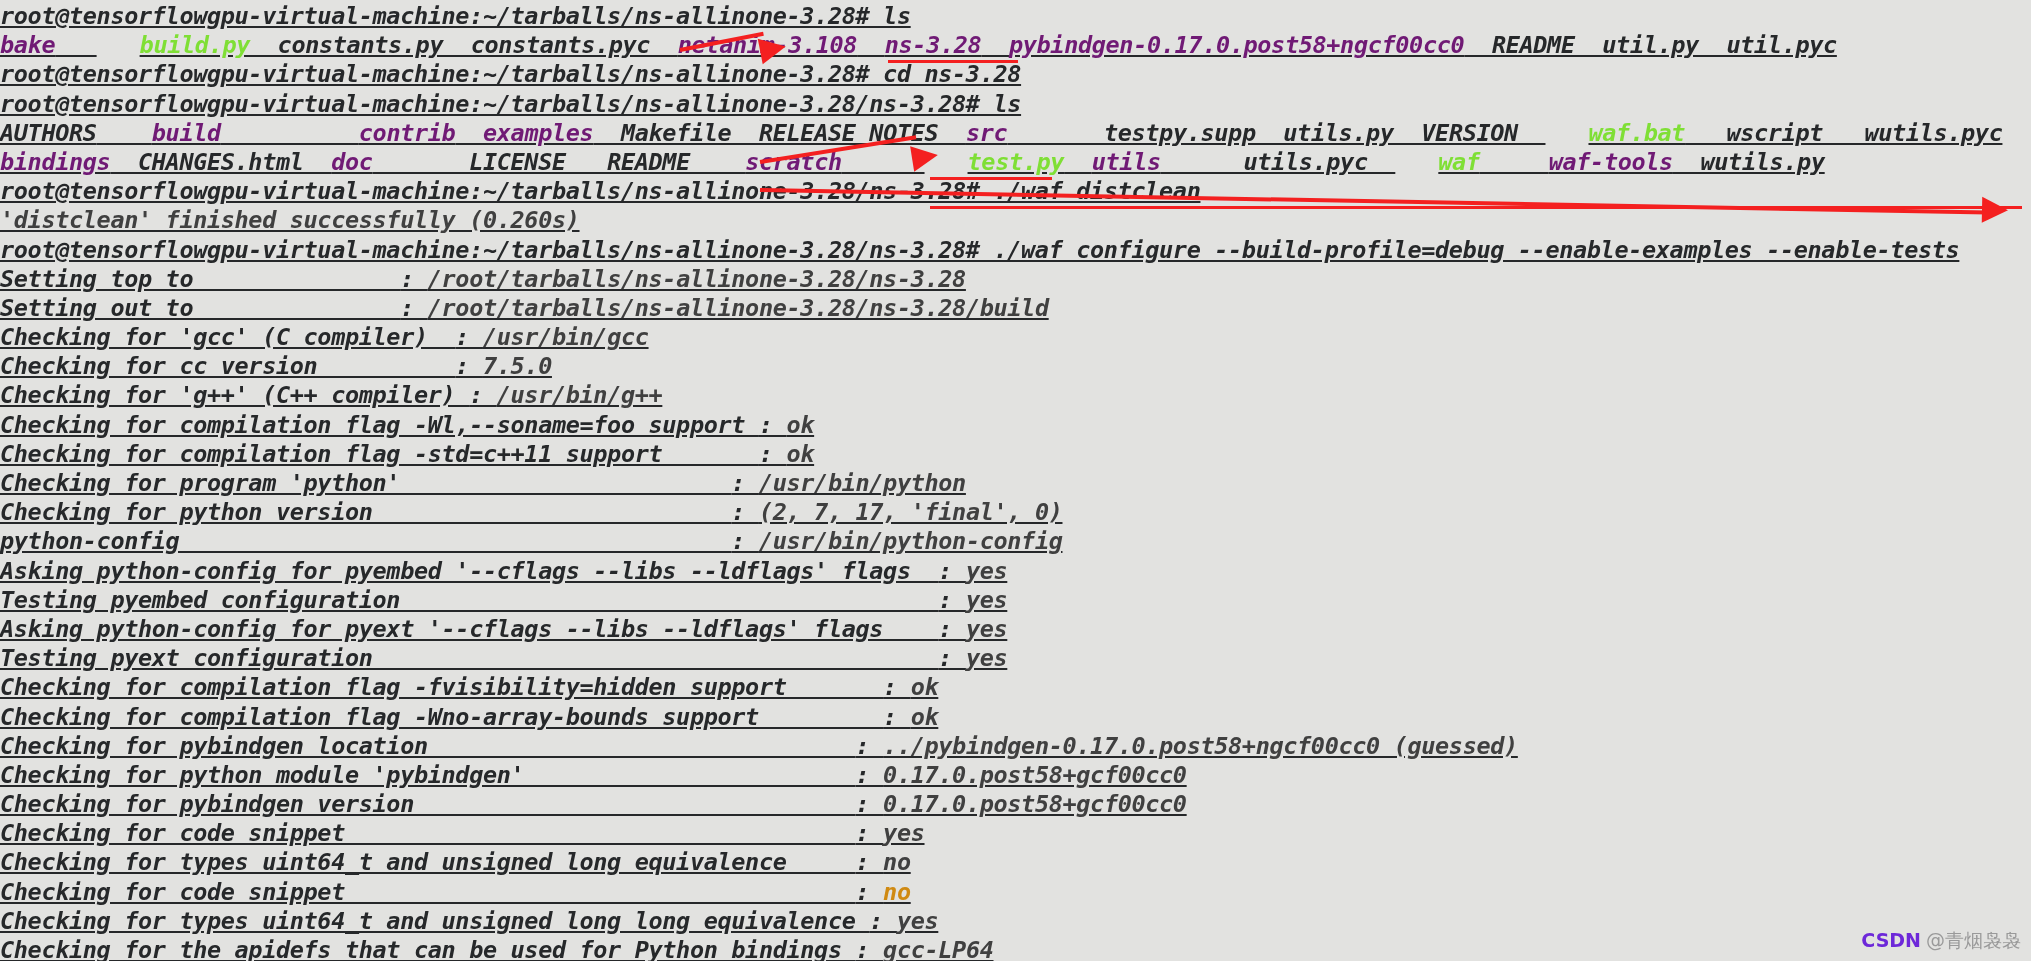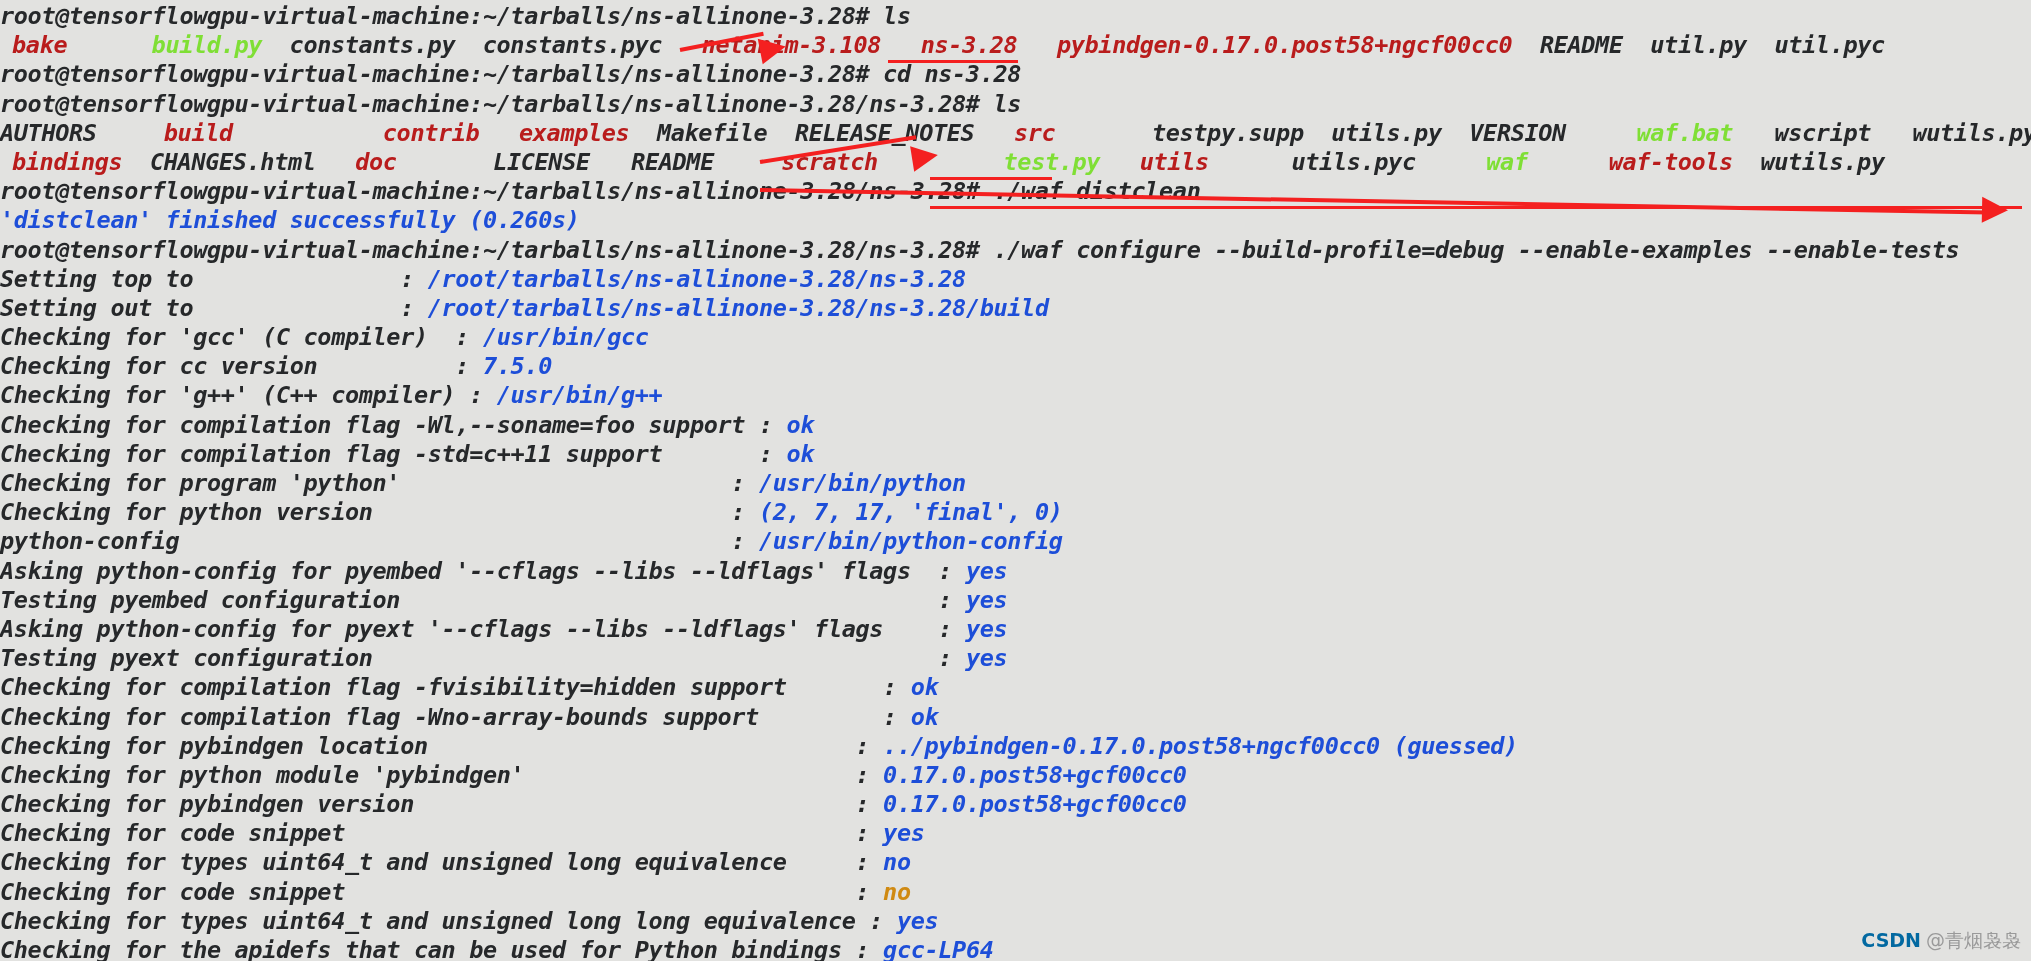--- a/index.html
+++ b/index.html
@@ -26,25 +26,26 @@
     position: absolute;
     left: 0;
     top: 2px;
     width: 2031px;
     white-space: pre;
   }
   .line {
     height: 29.2px;
     white-space: pre;
     overflow: visible;
+    text-decoration: underline;
   }
   .c-def  { color: #26282a; }
-  .c-dir  { color: #b91c1c; margin-left: 12px; }
+  .c-dir  { color: #701a75; }
   .c-exe  { color: #7fdf35; margin-left: 43px; }
-  .c-val  { color: #1d4ed8; }
+  .c-val  { color: #404040; }
   .c-warn { color: #d08a12; }
 
   
   .arrow {
     position: absolute;
     pointer-events: none;
   }
   .arrow .shaft {
     position: absolute;
     left: 0;
@@ -76,21 +77,21 @@
     bottom: 6px;
     font-family: "DejaVu Sans", "Liberation Sans", sans-serif;
     font-style: normal;
     font-weight: normal;
     font-size: 19px;
     color: #9a9a9a;
     letter-spacing: 0;
     white-space: nowrap;
   }
   #watermark .wm-logo {
-    color: #0369a1;
+    color: #6d28d9;
     font-weight: bold;
     margin-right: 5px;
     text-align: right;
   }
 </style>
 </head>
 <body>
 
 <div id="screen">
 

